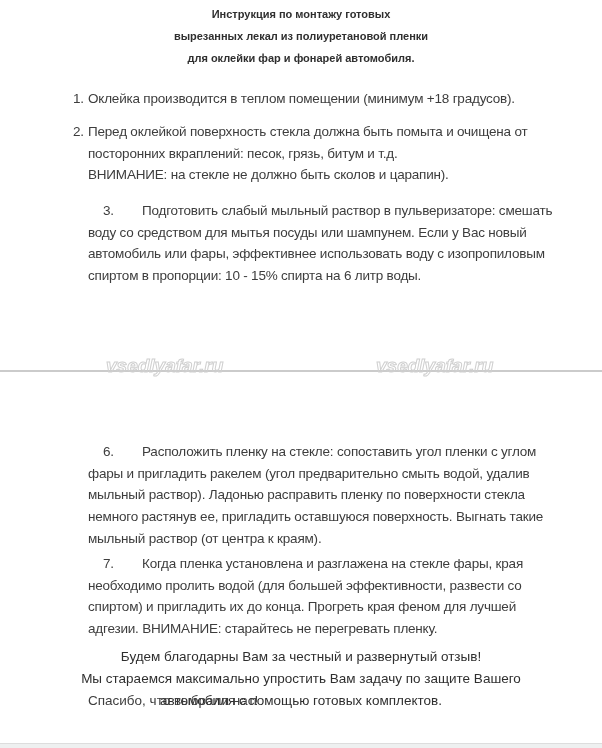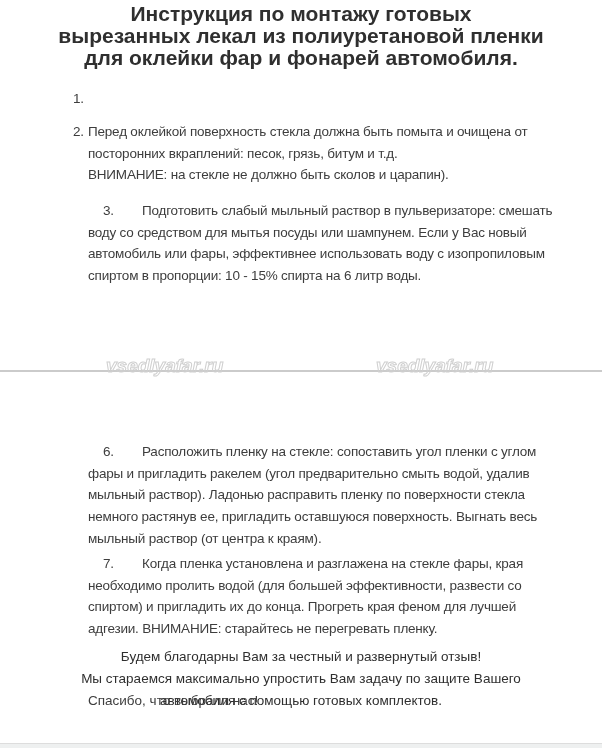--- a/index.html
+++ b/index.html
@@ -13,21 +13,21 @@
     color: #3d3d3d;
   }
 
   
   .content { position: absolute; inset: 0; z-index: 2; }
 
   .doc-title {
     position: absolute;
     top: 3px; left: 0; width: 602px;
     text-align: center;
-    font-size: 21px;
+    font-size: 11px;
     font-weight: bold;
     color: #2f2f2f;
     line-height: 22px;
     white-space: pre-line;
   }
 
   .item {
     position: absolute;
     left: 88px;
     width: 512px;
@@ -116,37 +116,37 @@
     <span class="wm-text wm-left">vsedlyafar.ru</span>
     <span class="wm-text wm-right">vsedlyafar.ru</span>
   </div>
 
   <div class="content">
 
     <div class="doc-title">Инструкция по монтажу готовых
 вырезанных лекал из полиуретановой пленки
 для оклейки фар и фонарей автомобиля.</div>
 
-    <div class="item" style="top:88px"><span class="num-hang">1.</span></div>
+    <div class="item" style="top:88px"><span class="num-hang">1.</span><span class="itext">Оклейка производится в теплом помещении (минимум +18 градусов).</span></div>
 
     <div class="item" style="top:121px"><span class="num-hang">2.</span><span class="itext">Перед оклейкой поверхность стекла должна быть помыта и очищена от
 посторонних вкраплений: песок, грязь, битум и т.д.
 ВНИМАНИЕ: на стекле не должно быть сколов и царапин).</span></div>
 
     <div class="item" style="top:200px"><span class="num-tab">3.</span><span class="itext">Подготовить слабый мыльный раствор в пульверизаторе: смешать
 воду со средством для мытья посуды или шампунем. Если у Вас новый
 автомобиль или фары, эффективнее использовать воду с изопропиловым
 спиртом в пропорции: 10 - 15% спирта на 6 литр воды.</span></div>
 
 
 
     <div class="item" style="top:441px"><span class="num-tab">6.</span><span class="itext">Расположить пленку на стекле: сопоставить угол пленки с углом
 фары и пригладить ракелем (угол предварительно смыть водой, удалив
 мыльный раствор). Ладонью расправить пленку по поверхности стекла
-немного растянув ее, пригладить оставшуюся поверхность. Выгнать весь
+немного растянув ее, пригладить оставшуюся поверхность. Выгнать такие
 мыльный раствор (от центра к краям).</span></div>
 
     <div class="item" style="top:553px"><span class="num-tab">7.</span><span class="itext">Когда пленка установлена и разглажена на стекле фары, края
 необходимо пролить водой (для большей эффективности, развести со
 спиртом) и пригладить их до конца. Прогреть края феном для лучшей
 адгезии. ВНИМАНИЕ: старайтесь не перегревать пленку.</span></div>
 
     <div class="closing-bold">Будем благодарны Вам за честный и развернутый отзыв!
 Мы стараемся максимально упростить Вам задачу по защите Вашего
 автомобиля с помощью готовых комплектов.</div>

